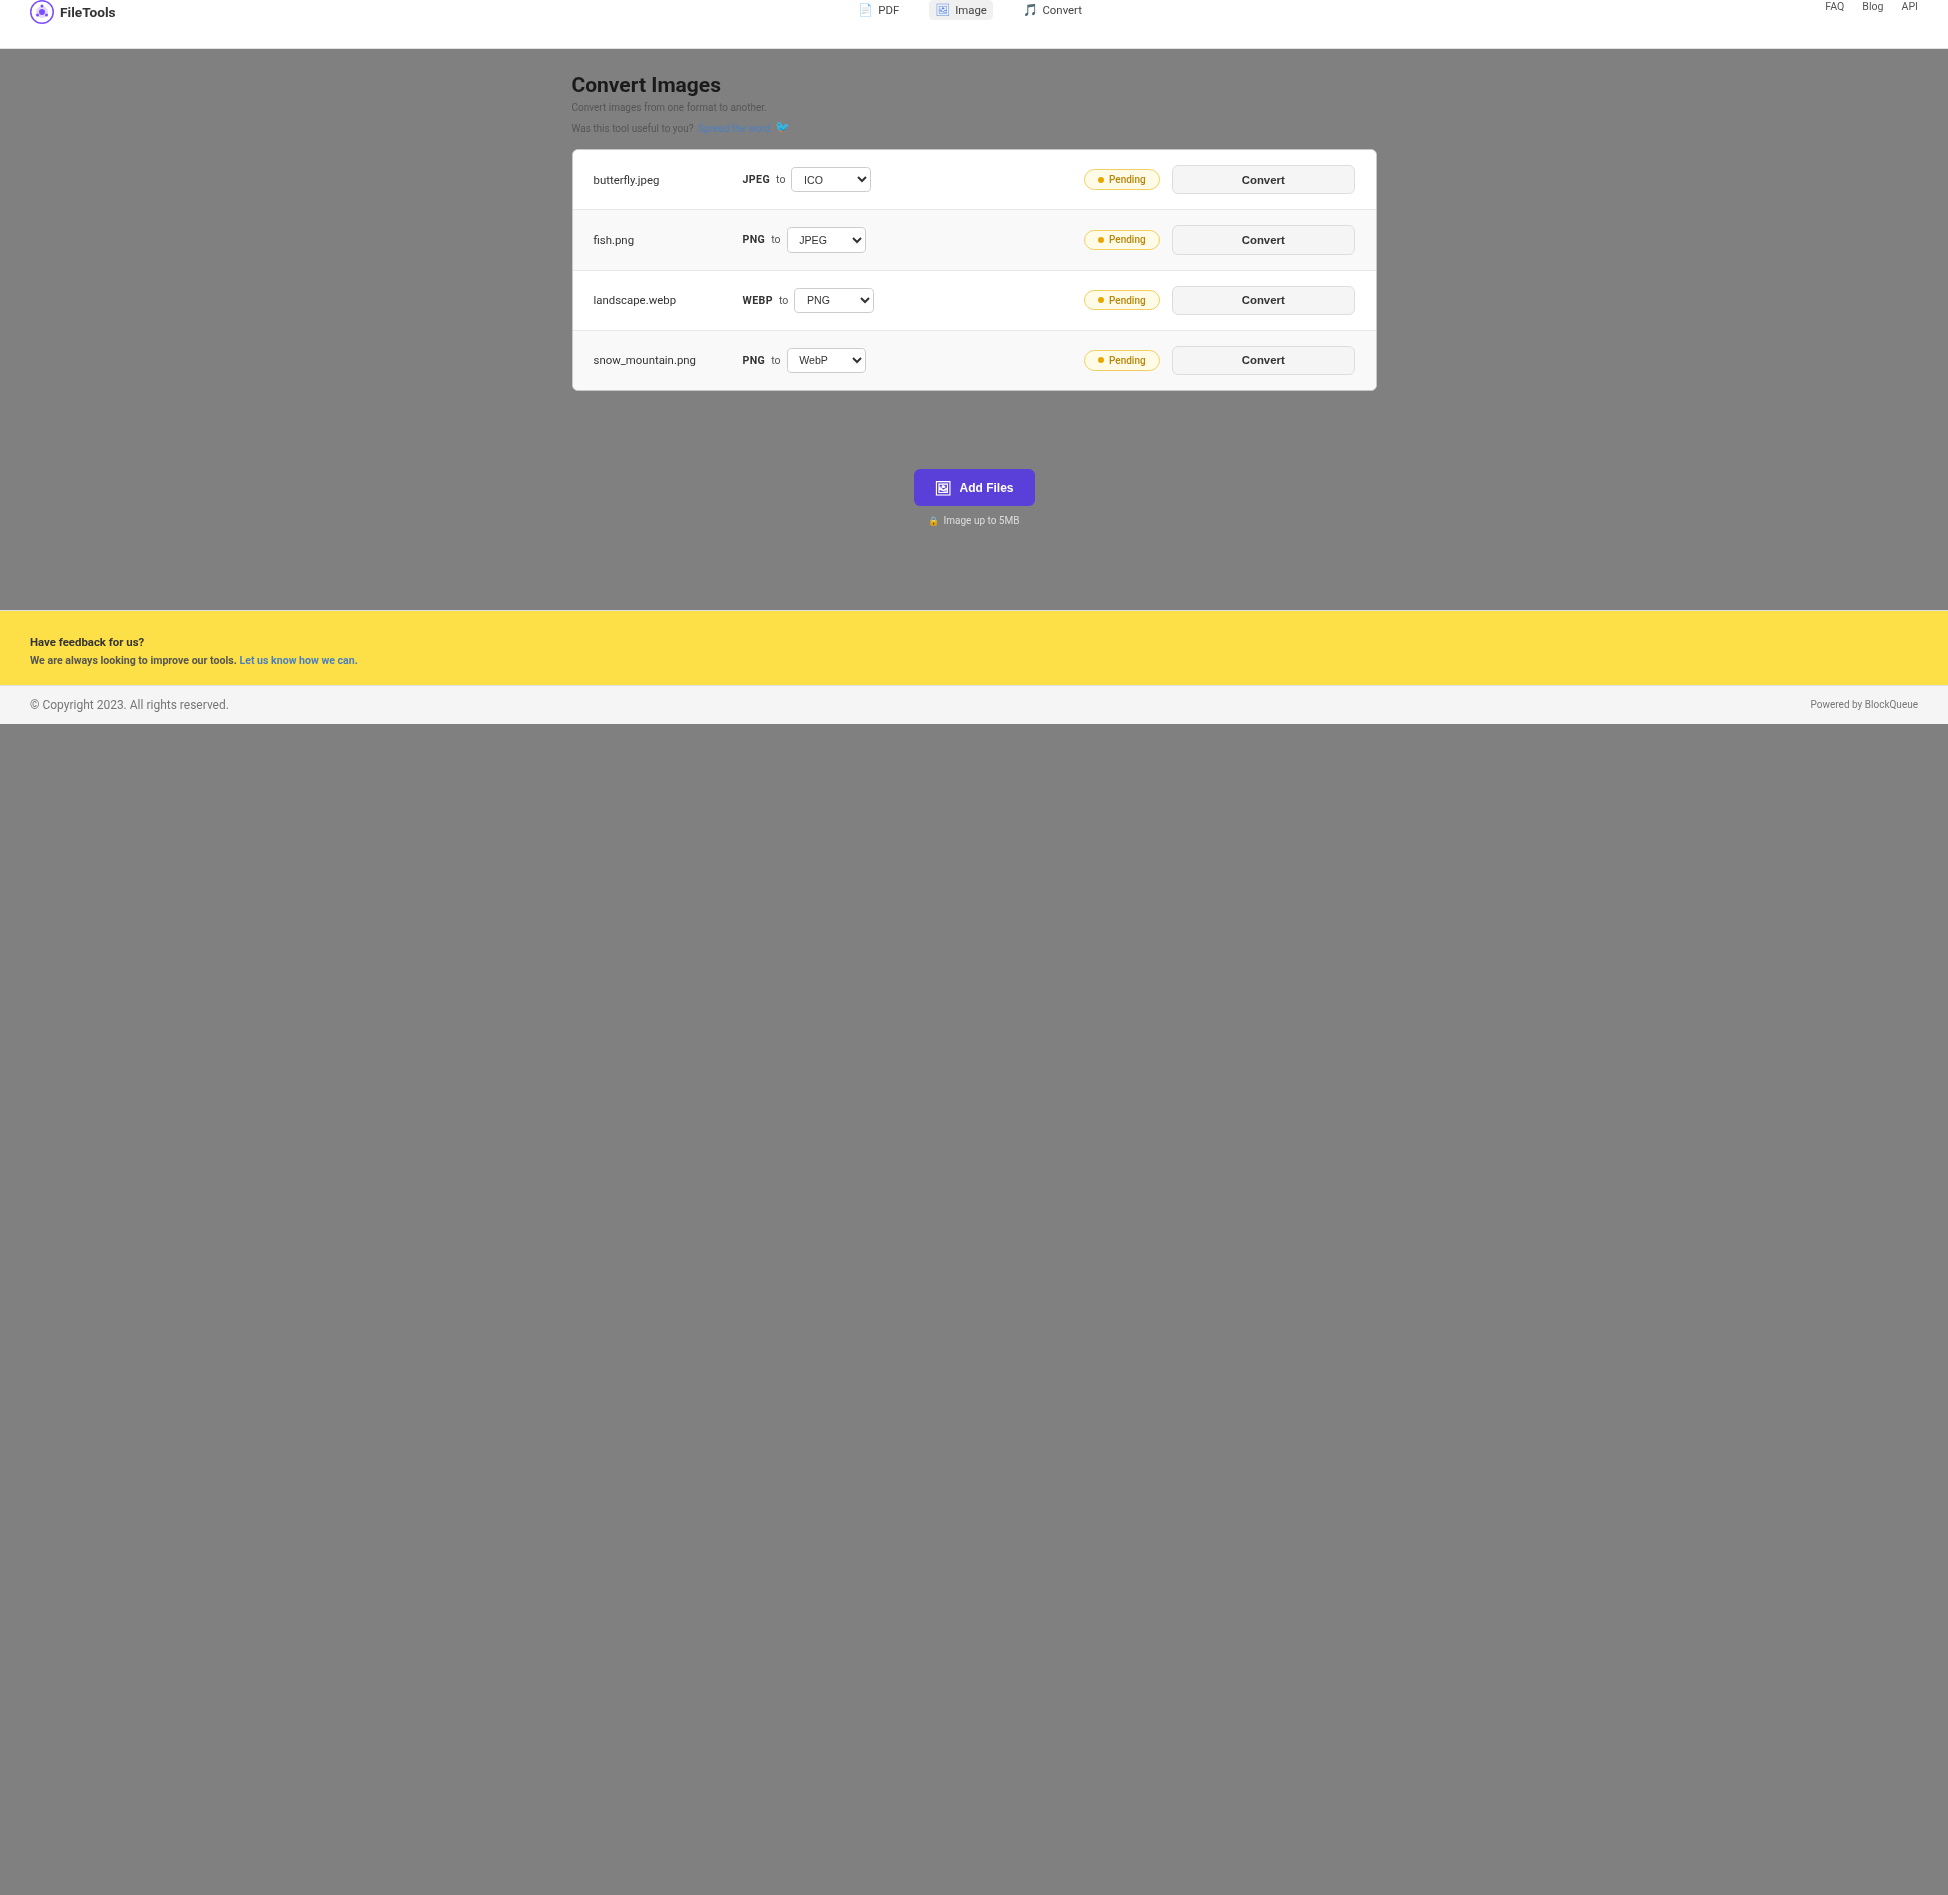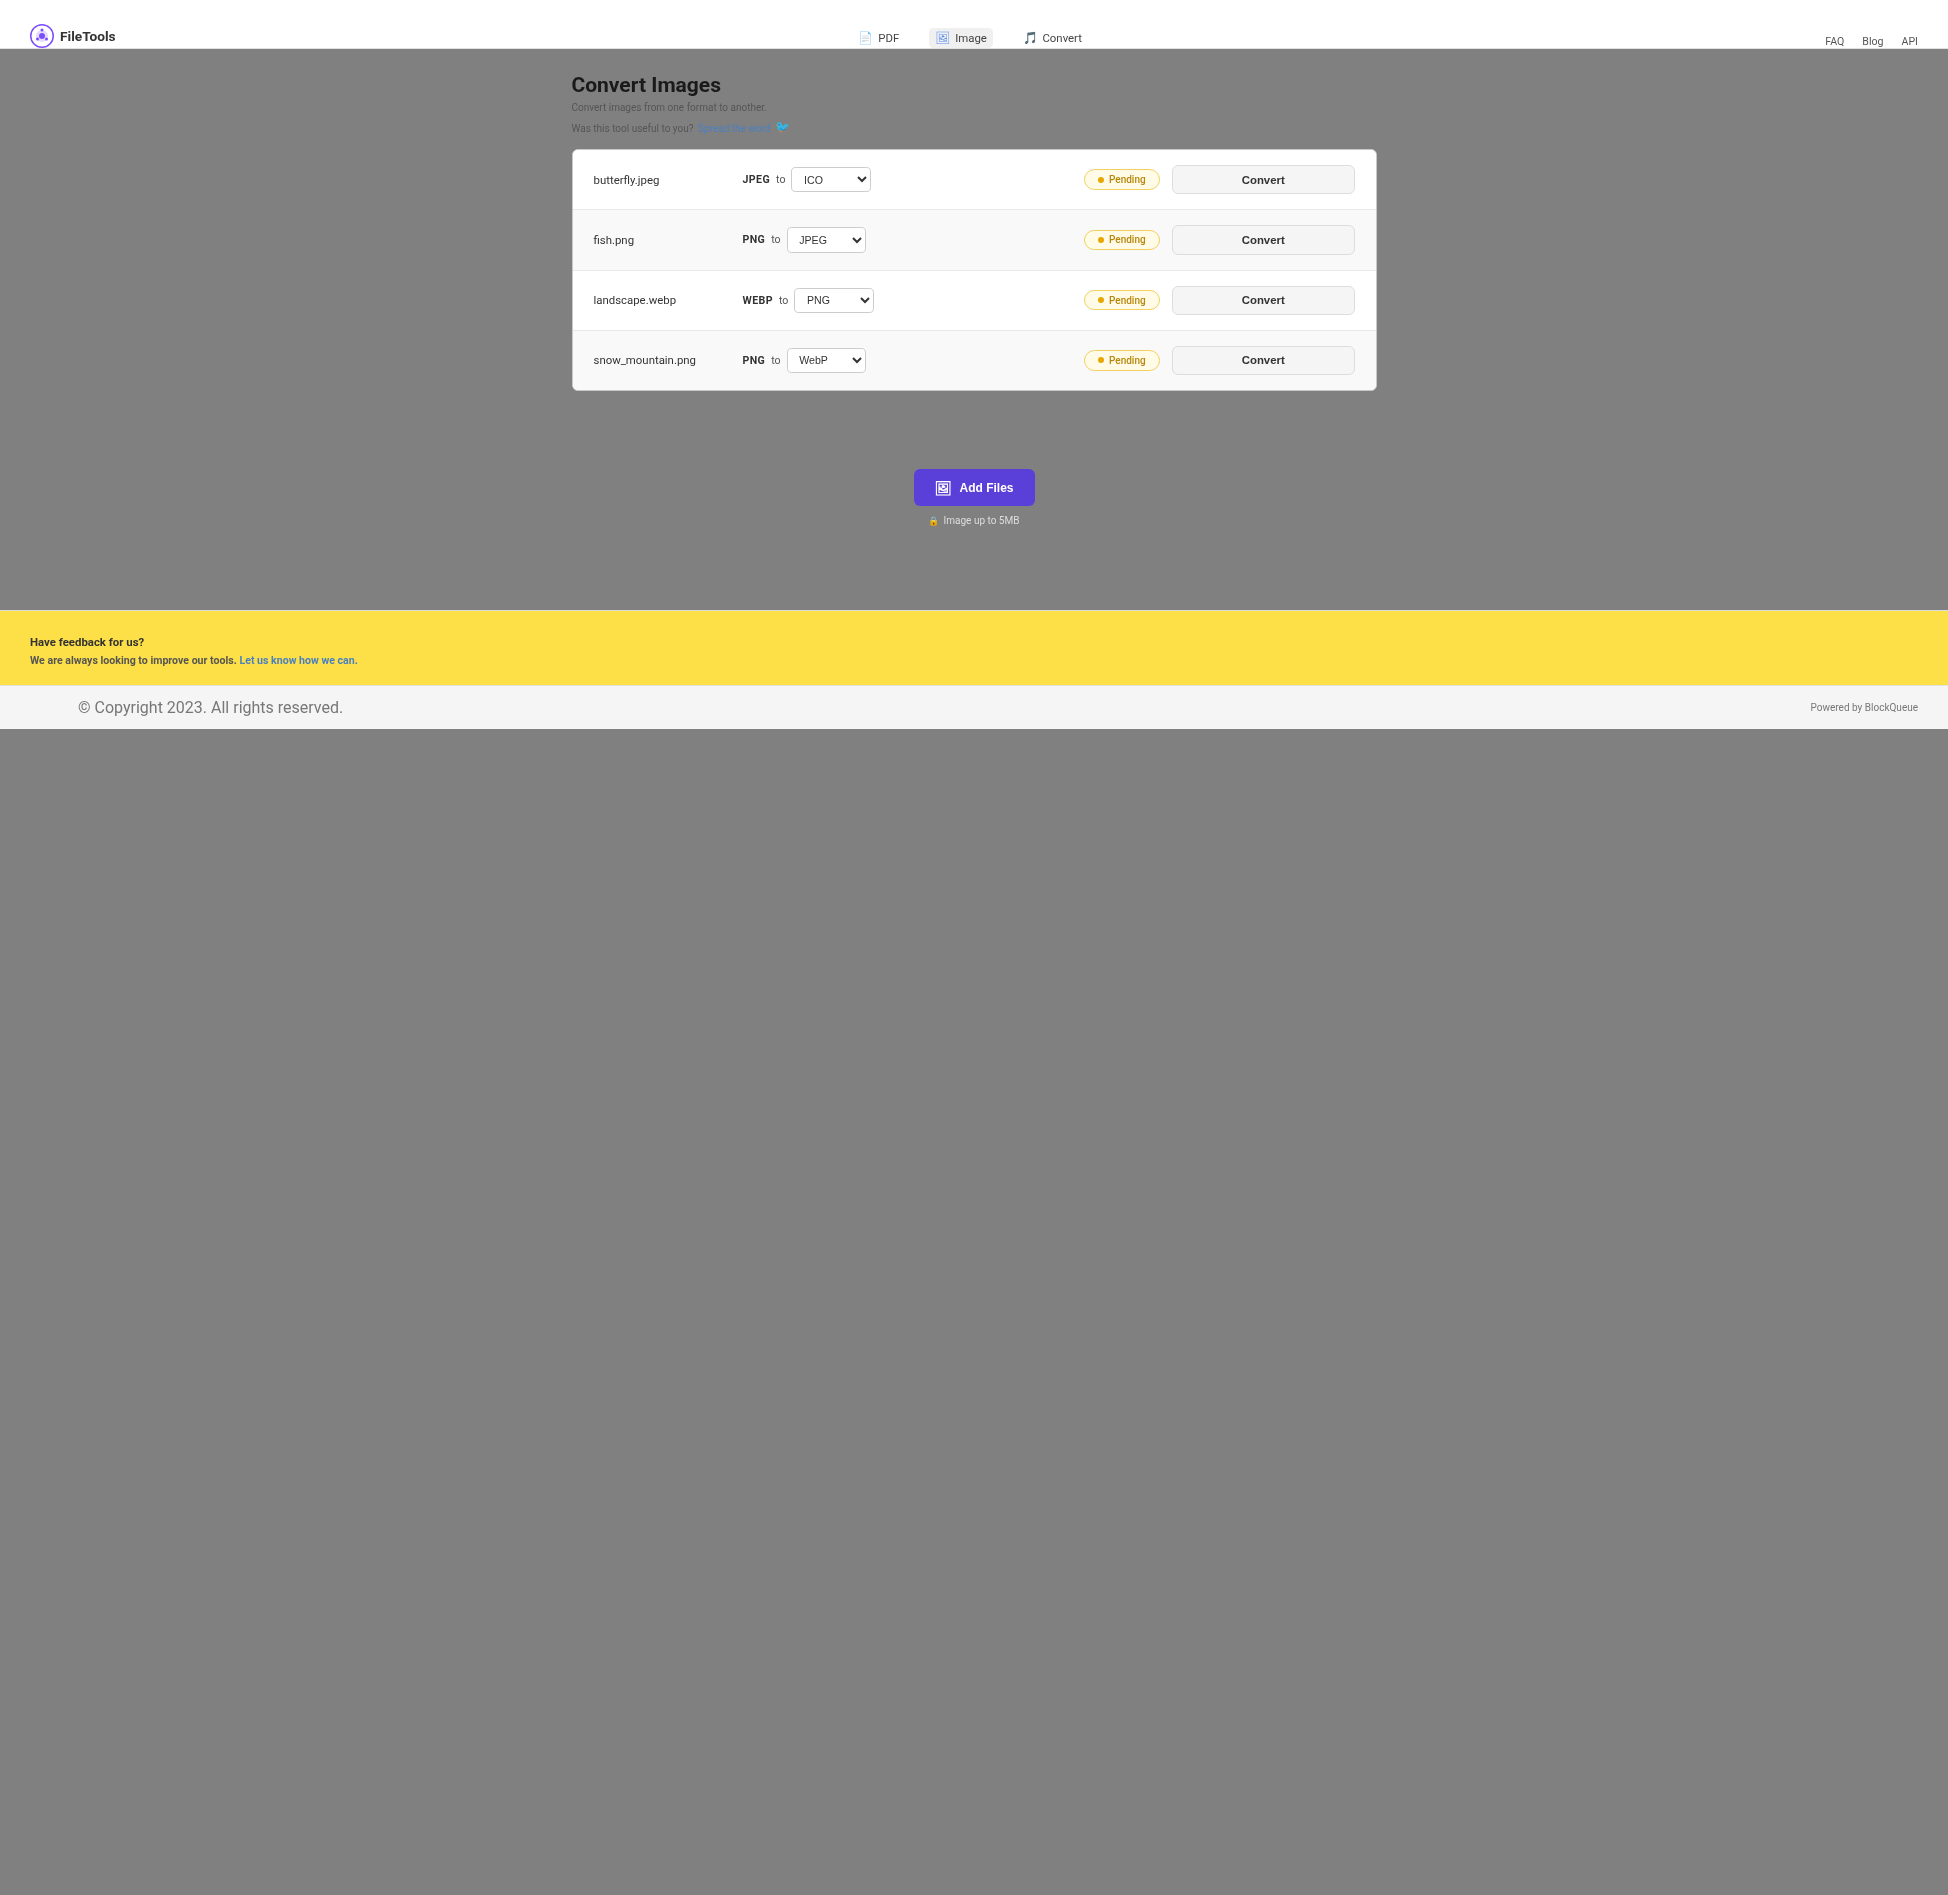--- a/index.html
+++ b/index.html
@@ -9,21 +9,21 @@
       min-height: 100vh;
       color: #333;
     }
     
     .header {
       background: #fff;
       border-bottom: 0.8px solid #e0e0e0;
       padding: 0 30px;
       height: 49px;
       display: flex;
-      align-items: flex-end;
+      align-items: flex-start;
       justify-content: space-between;
     }
     .header-logo {
       display: flex;
       align-items: center;
       gap: 6px;
       font-weight: 700;
       font-size: 13.7px;
       color: #333;
     }
@@ -240,23 +240,22 @@
     }
     .footer-bottom {
       background: #f5f5f5;
       padding: 12px 30px;
       display: flex;
       justify-content: space-between;
       align-items: center;
       border-top: 0.8px solid #e0e0e0;
     }
     .copyright-text {
-      font-size: 16px;
+      font-size: 12px;
       color: #777;
-      margin-left: 48px;
     }
     .powered-text {
       font-size: 10px;
       color: #777;
     }
     .page-wrapper {
       background: #808080;
     }
     
     .pdf-icon { color: #e53935; }

